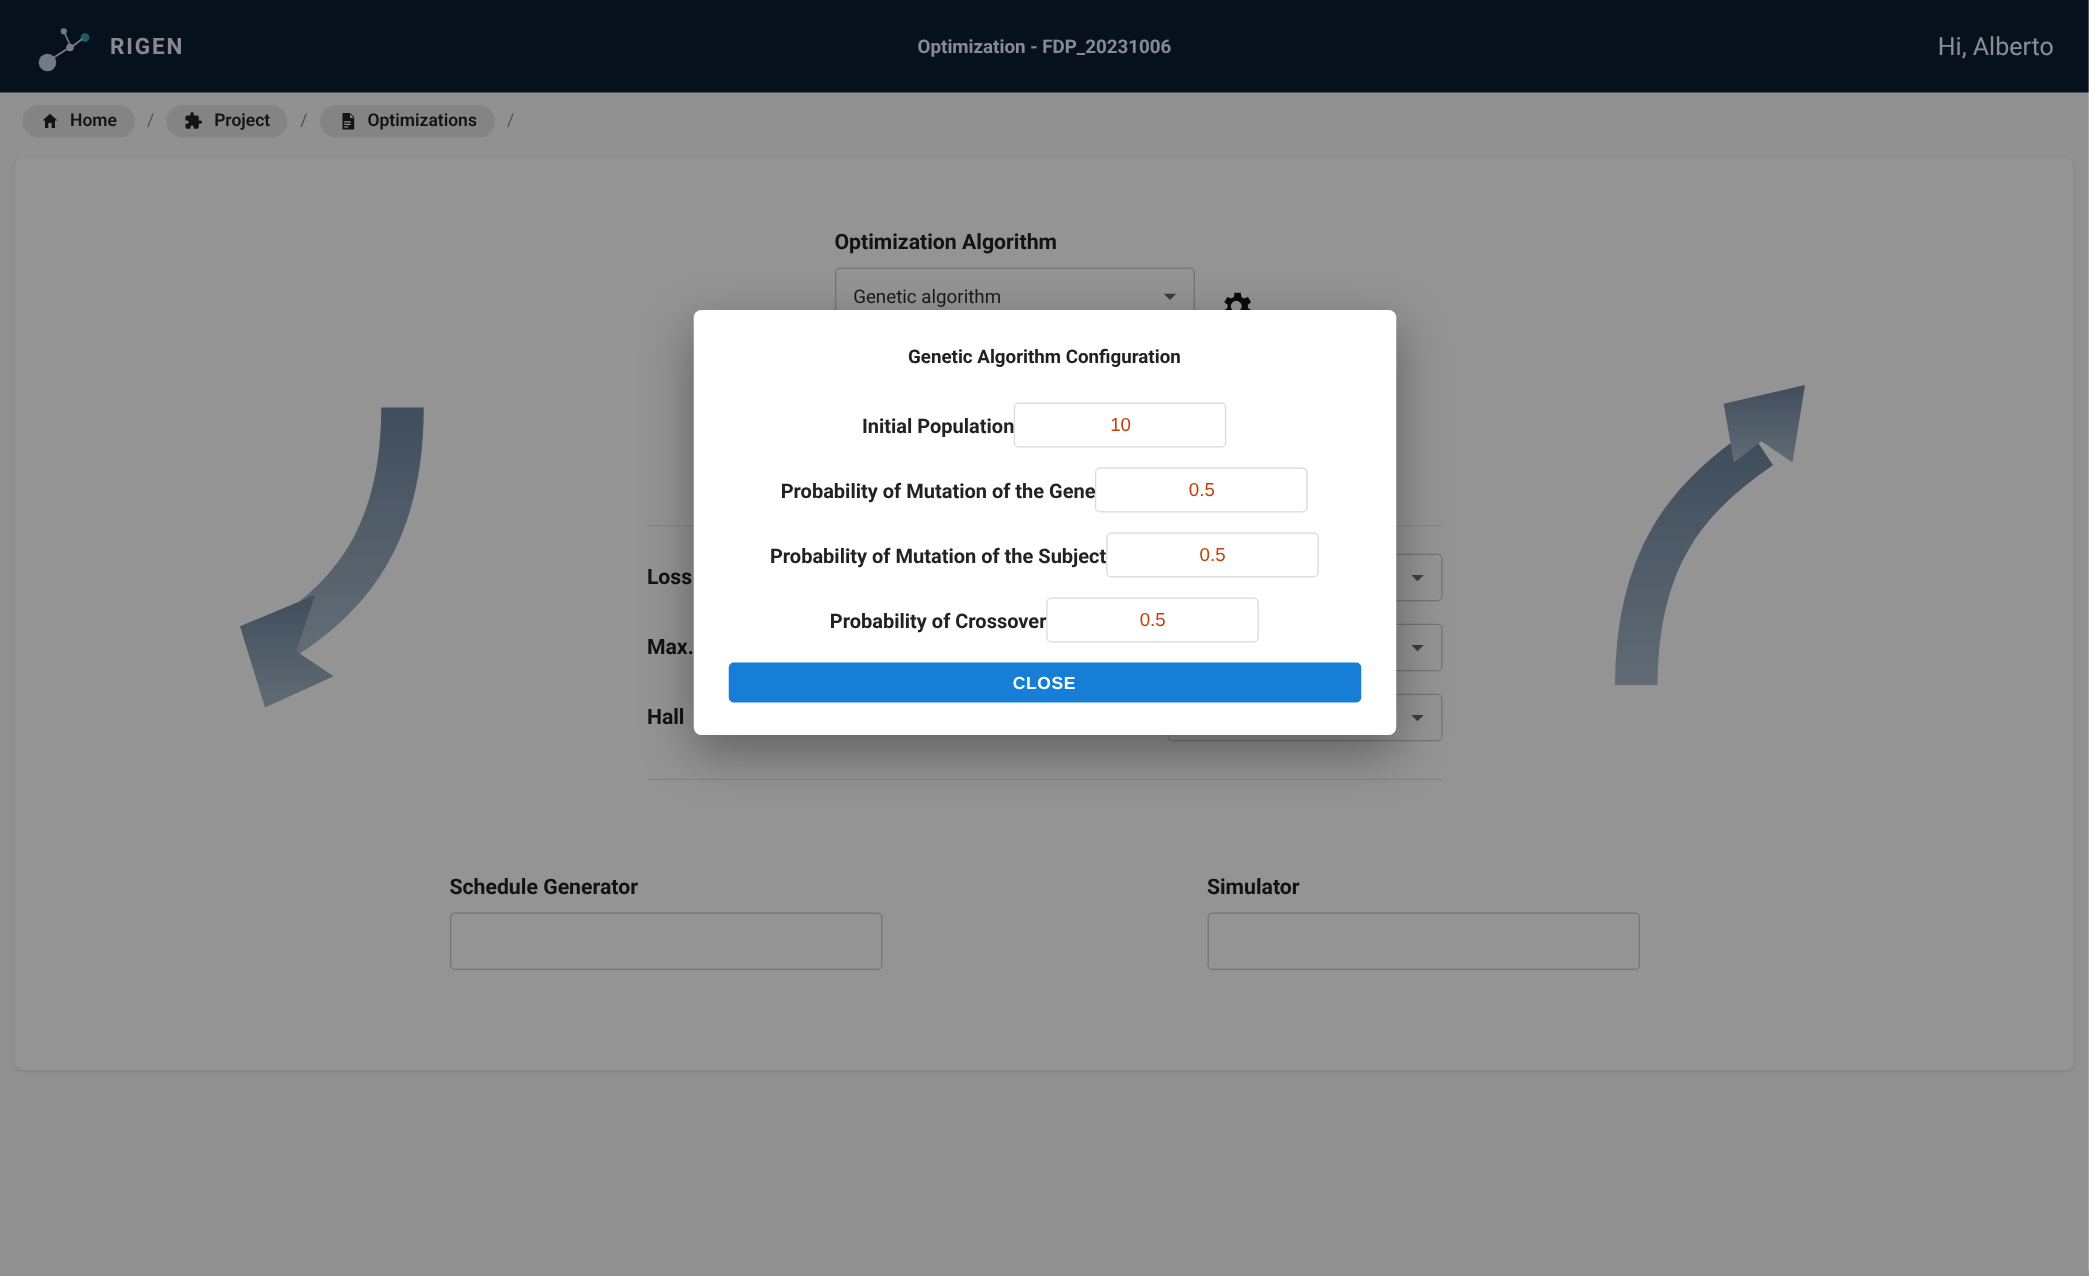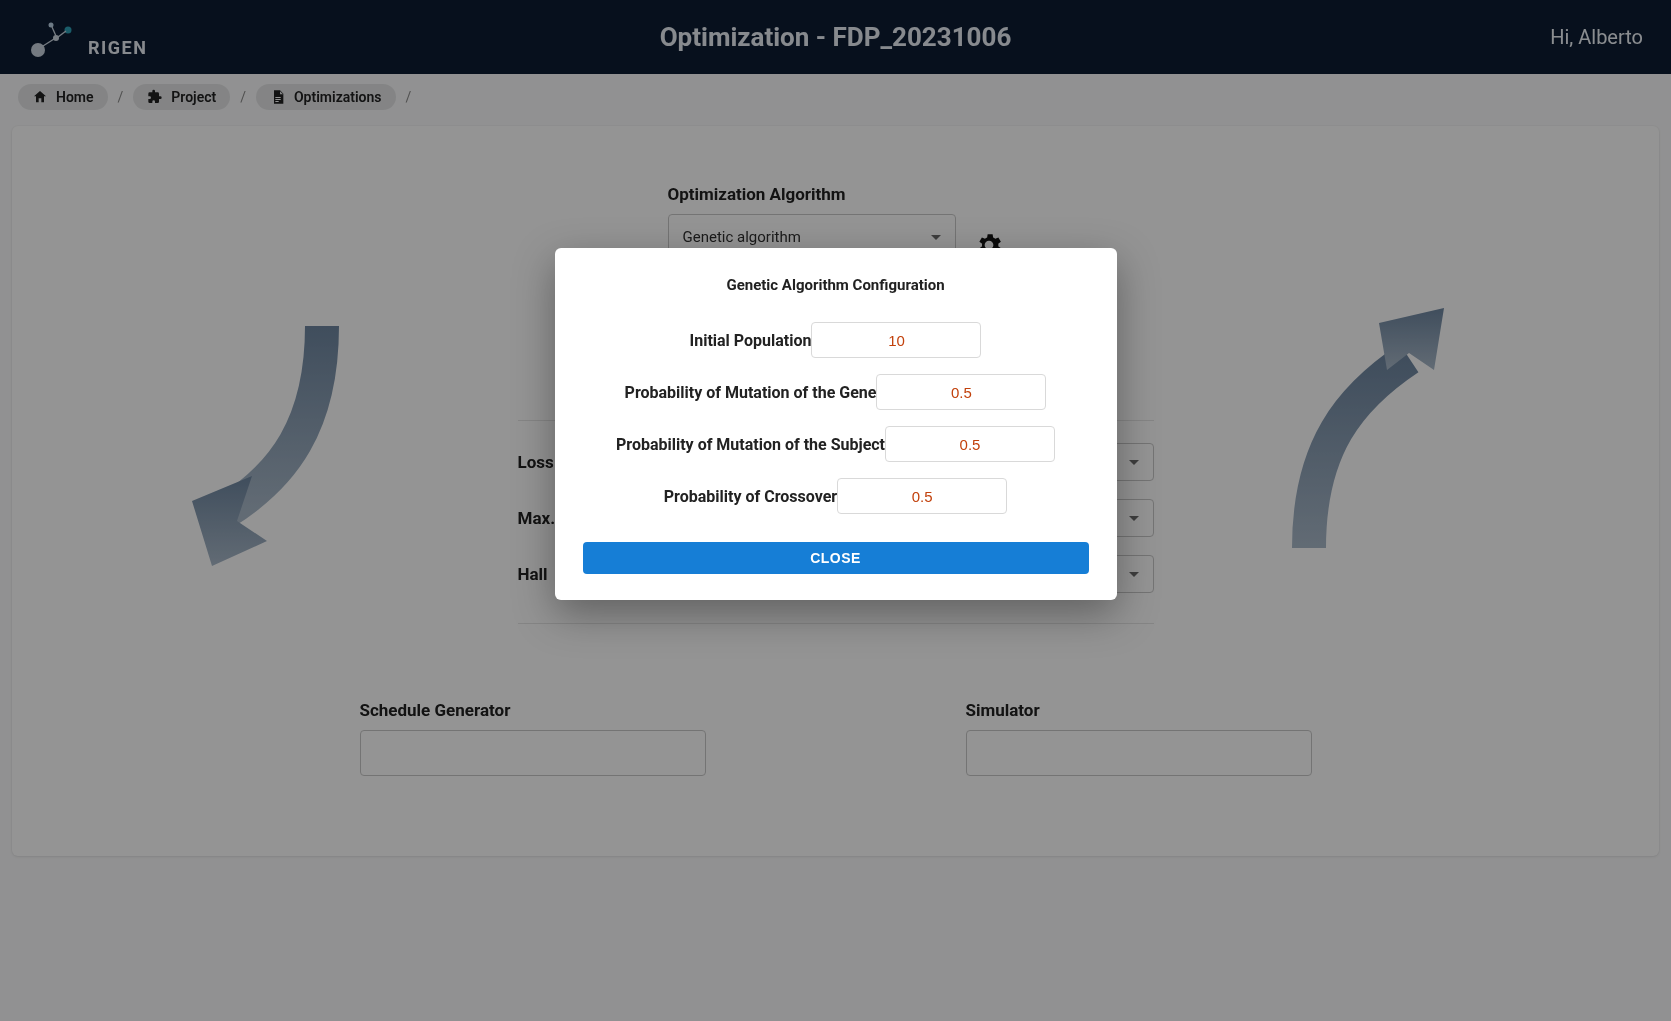--- a/index.html
+++ b/index.html
@@ -15,24 +15,24 @@
     --accent:#167ed6;
     --accent-strong:#1784dd;
     --arrow:#8da0b4;
   }
   *{box-sizing:border-box}
   html,body{margin:0;padding:0;font-family:Roboto,"Helvetica Neue",Arial,sans-serif}
   body{background:var(--page-bg);color:var(--text-dark);position:relative;min-height:1021px;width:1671px;overflow:hidden}
 
   
   .header{background:var(--navy-header);color:#fff;height:74px;display:flex;align-items:center;padding:0 28px;justify-content:space-between}
-  .logo{display:flex;align-items:flex-end;gap:8px}
+  .logo{display:flex;align-items:center;gap:8px}
   .logo-mark{width:52px;height:42px;position:relative}
   .logo-text{font-weight:700;letter-spacing:1.5px;font-size:18px;color:#e8eef5}
-  .header-title{font-size:26px;font-weight:700;color:#e8eef5;position:absolute;left:50%;transform:translateX(-50%)}
+  .header-title{font-size:15px;font-weight:700;color:#e8eef5;position:absolute;left:50%;transform:translateX(-50%)}
   .greeting{font-size:20px;color:#eef3f8}
 
   
   .crumbs{display:flex;align-items:center;gap:10px;padding:10px 18px;font-size:14px;color:var(--muted)}
   .chip{display:inline-flex;align-items:center;gap:8px;background:var(--chip-bg);border-radius:14px;padding:5px 14px;font-weight:600;color:#222;cursor:pointer}
   .chip .ic{width:16px;height:16px;display:inline-flex}
   .crumb-sep{color:#8a8a8a}
   .crumb-current{display:inline-flex;align-items:center;gap:8px;color:#6d6d6d}
 
   
@@ -65,21 +65,21 @@
   .arrow-tl{left:160px;top:190px}
   .arrow-tr{right:200px;top:172px}
 
   
   .overlay{position:absolute;inset:0;background:rgba(0,0,0,.42);display:flex;align-items:flex-start;justify-content:center}
   .modal{background:#fff;border-radius:6px;width:562px;margin-top:248px;box-shadow:0 14px 40px rgba(0,0,0,.35);padding:28px 28px 26px}
   .modal-title{font-size:15px;font-weight:700;text-align:center;margin-bottom:28px}
   .form-row{display:flex;align-items:center;justify-content:center;margin-bottom:16px}
   .form-row label{font-size:16px;font-weight:700;color:#222}
   .form-row input{width:170px;height:36px;border:1px solid var(--border-soft);border-radius:4px;text-align:center;font-size:15px;color:#c2410c}
-  .btn-wide{width:100%;justify-content:center;background:var(--accent);color:#fff;height:32px;margin-top:12px;font-size:14px;letter-spacing:.5px}
+  .btn-wide{width:100%;justify-content:center;background:var(--accent);color:#fff;height:32px;margin-top:0;font-size:14px;letter-spacing:.5px}
 
   
   .ic svg{width:100%;height:100%}
 </style>
 </head>
 <body>
 
 <header class="header">
   <div class="logo">
     <span class="logo-mark">

